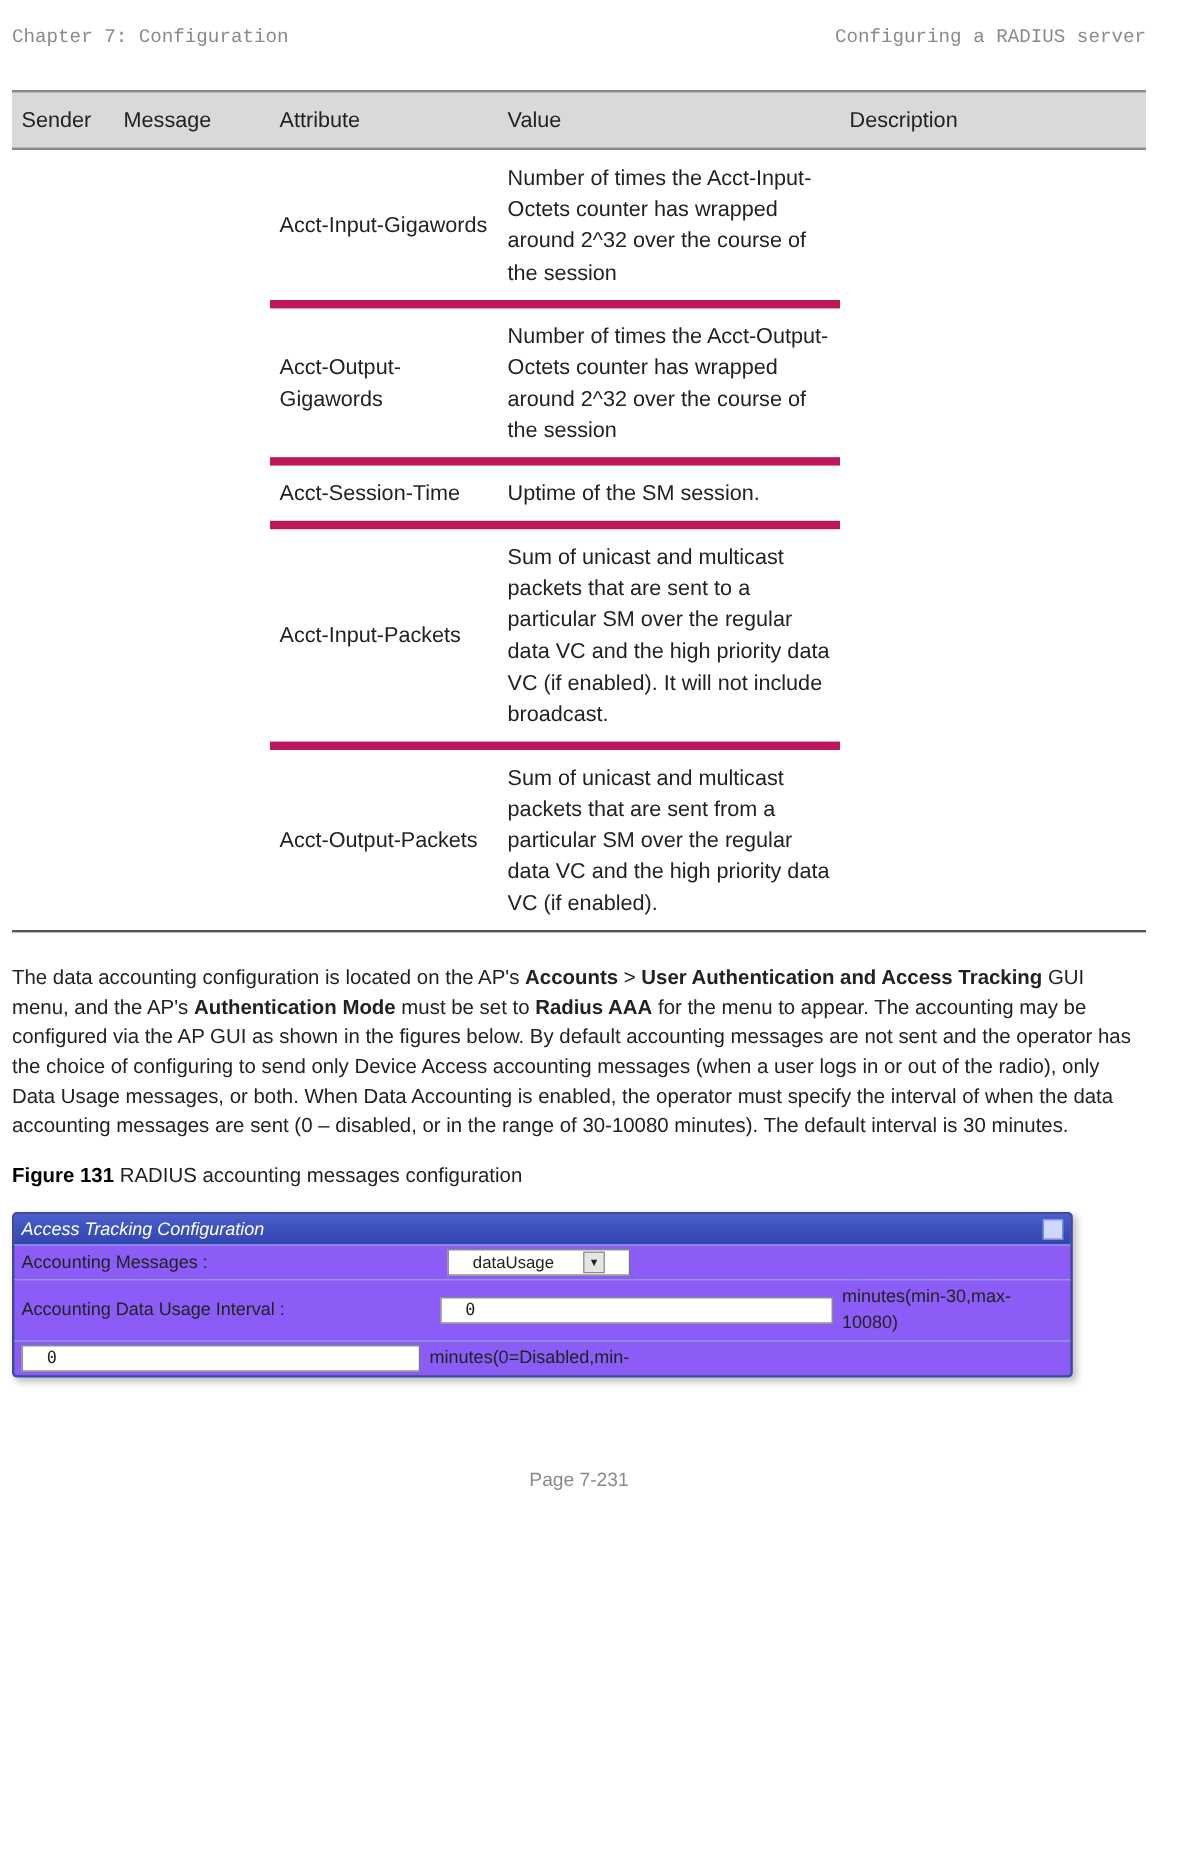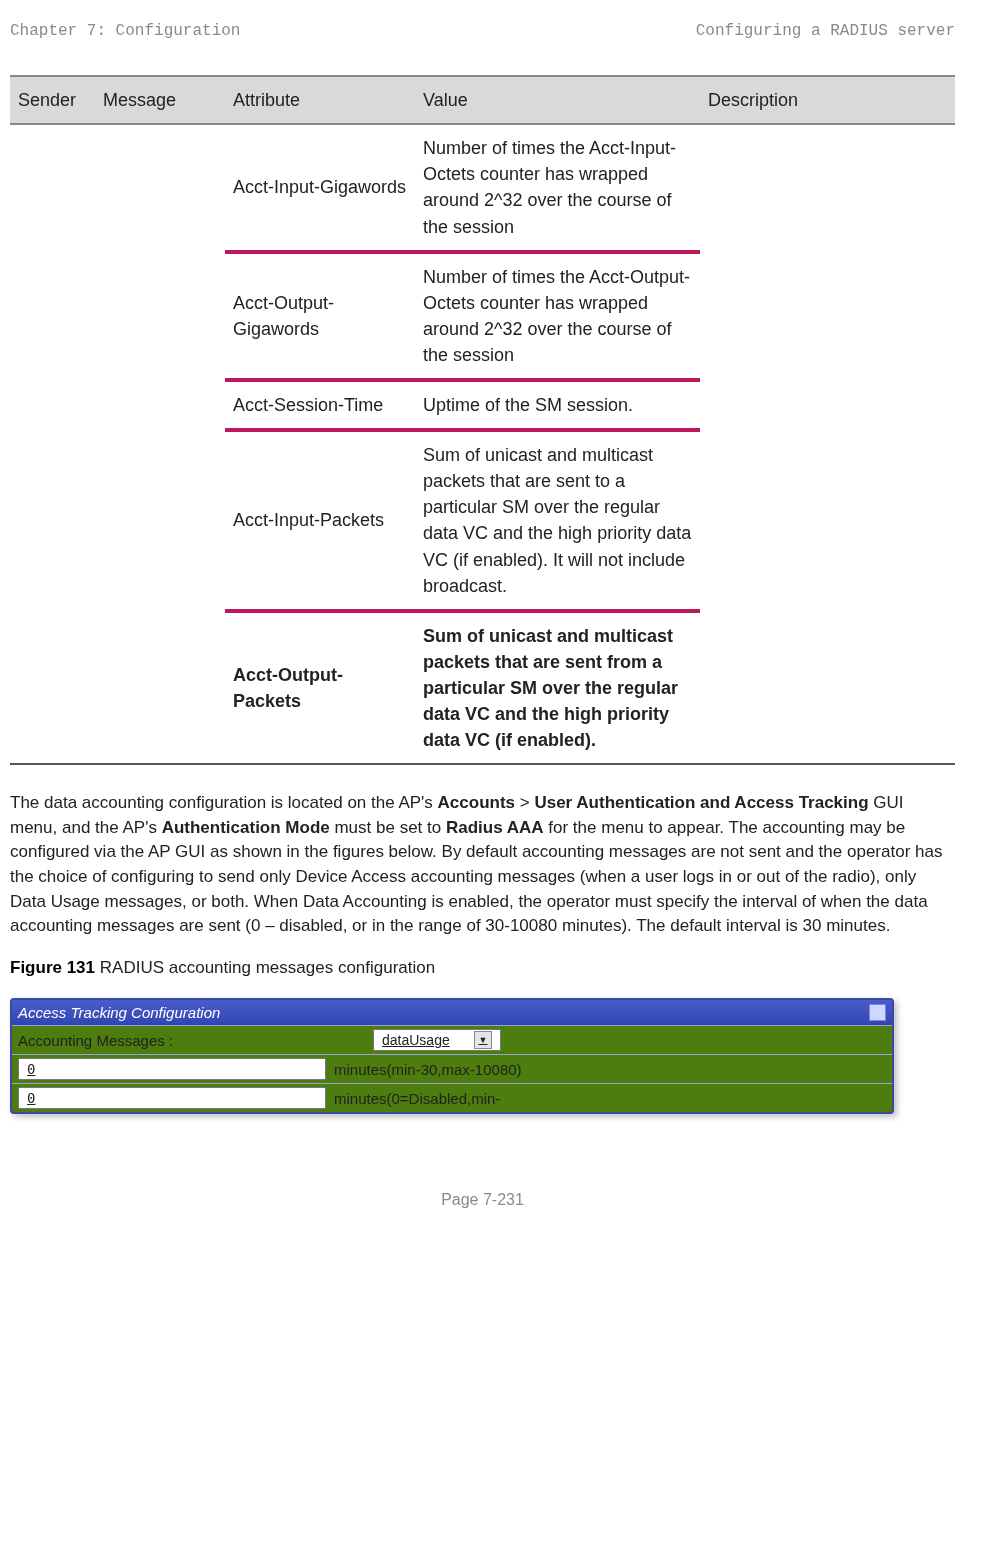--- a/index.html
+++ b/index.html
@@ -37,38 +37,38 @@
     background: #d9d9d9;
     font-weight: normal;
     border-top: 2px solid #888;
     border-bottom: 2px solid #888;
   }
   .col-sender { width: 85px; }
   .col-msg    { width: 130px; }
   .col-attr   { width: 190px; }
   .col-val    { width: 285px; }
   .col-desc   { width: auto; }
-  .ir { border-bottom: 4px solid #be185d; } 
-  .tend { border-bottom: 2px solid #555; font-weight: bold; }
+  .ir { border-bottom: 7px solid #be185d; } 
+  .tend { border-bottom: 2px solid #555; }
   .body-para {
     margin-top: 26px;
     font-size: 17px;
   }
   .fig-cap {
     margin-top: 14px;
     font-size: 17px;
   }
   .fig-cap b { color:#000; }
   
   .mock-panel {
     margin-top: 6px;
     border: 2px solid #3b4aa0;
     border-radius: 4px;
     width: 880px;
-    background:#4d7c0f;
+    background:#8b5cf6;
     box-shadow: 3px 3px 6px rgba(0,0,0,0.25);
     font-family: "Segoe UI", Tahoma, sans-serif;
     font-size: 15px;
   }
   .mock-title {
     background: linear-gradient(#4a5ecb, #3045b0);
     color:#fff;
     display:flex;
     justify-content: space-between;
     align-items:center;
@@ -82,26 +82,25 @@
     display:flex;
     align-items:center;
     border-top:1px solid #9aa3d8;
     padding: 3px 6px;
   }
   .mock-label { width: 355px; color:#222; }
   .mock-field {
     border:1px solid #777;
     background:#fff;
     height:20px;
-    padding:0 8px;
+    padding:0 20px;
     display:inline-flex;
     align-items:center;
     font-family: monospace;
     font-size:14px;
-    text-decoration:underline;
   }
   .mock-select {
     width:110px;
     justify-content: space-between;
     font-family: inherit;
   }
   .mock-select .arrow {
     width:16px;height:16px;border:1px solid #888;background:#e5e5e5;
     display:flex;align-items:center;justify-content:center;font-size:9px;margin-left:6px;
   }
@@ -182,20 +181,21 @@
       <span class="sq"></span>
     </div>
     <div class="mock-row">
       <span class="mock-label">Accounting Messages :</span>
       <span class="mock-field mock-select">
         <span>dataUsage</span>
         <span class="arrow">▼</span>
       </span>
     </div>
     <div class="mock-row">
+      <span class="mock-label">Accounting Data Usage Interval :</span>
       <span class="mock-field mock-input">0</span>
       <span class="hint">minutes(min-30,max-10080)</span>
     </div>
     <div class="mock-row" style="align-items:flex-start;">
       <div>
         <div style="display:flex;align-items:center;">
           <span class="mock-field mock-input">0</span>
           <span class="hint">minutes(0=Disabled,min-</span>
         </div>
       </div>

